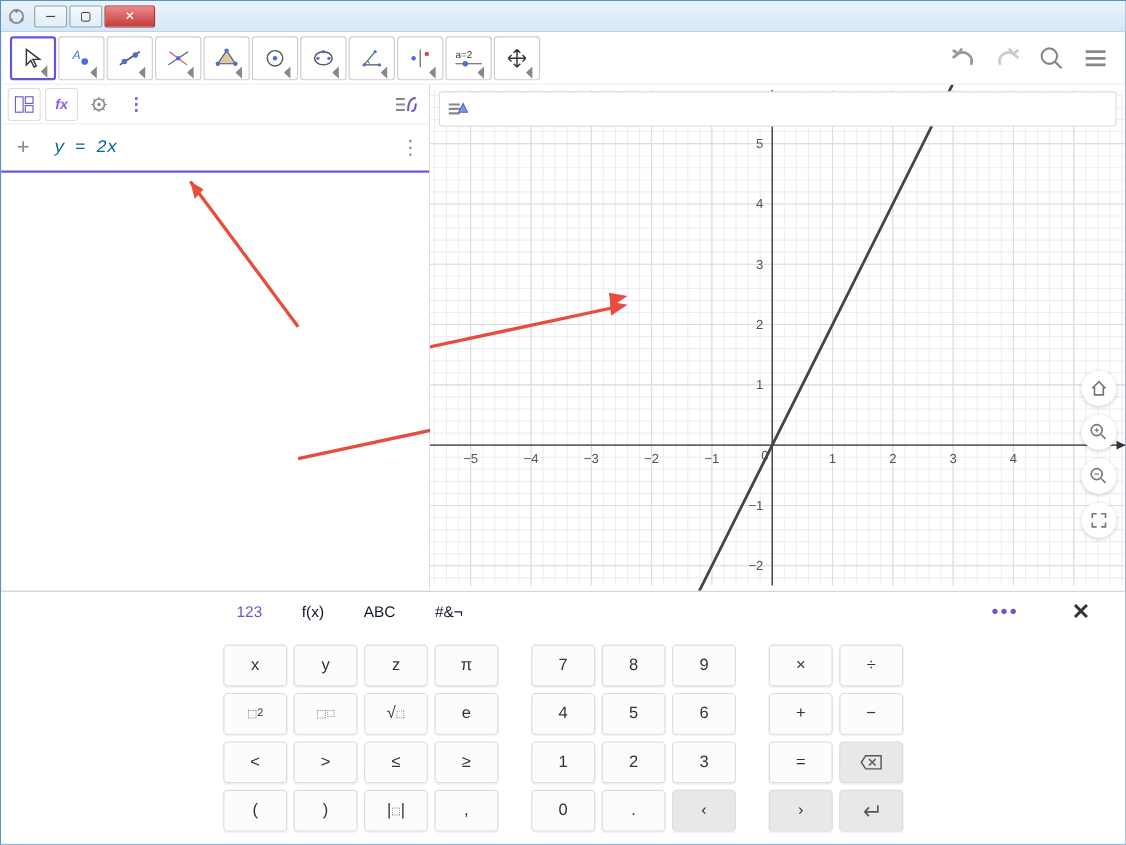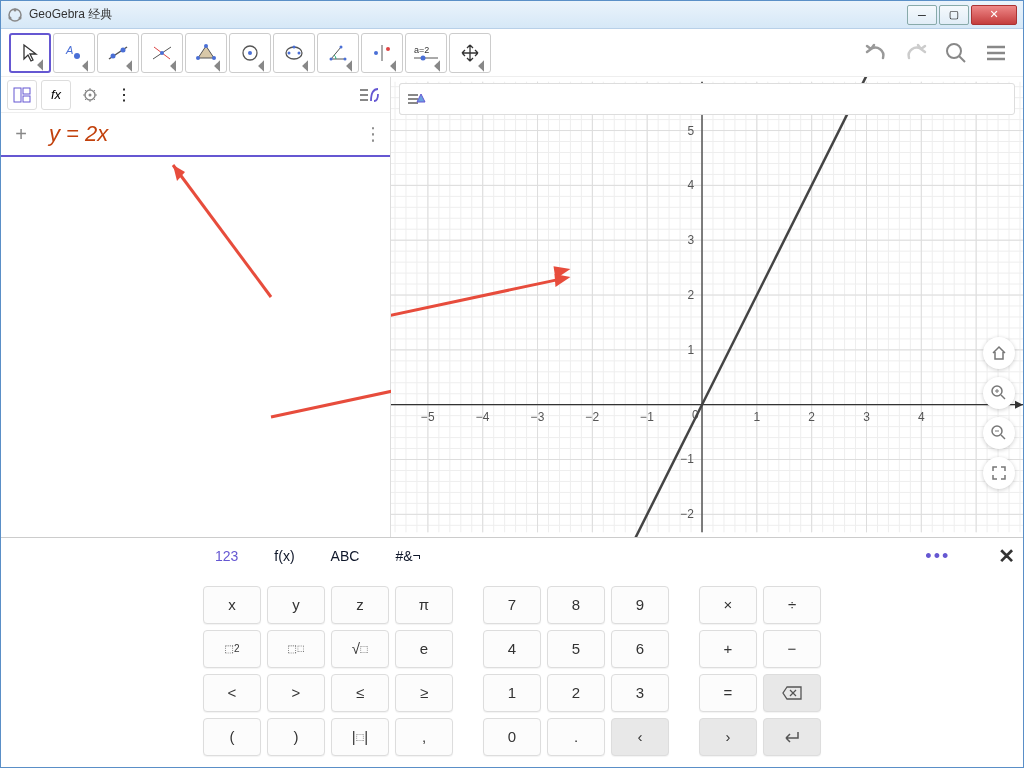--- a/index.html
+++ b/index.html
@@ -13,37 +13,37 @@
 .winbtn.close { background: linear-gradient(#e88,#c43d3d); color: #fff; border-color: #a33; width: 46px; }
 .toolbar-row { height: 48px; display: flex; align-items: center; padding: 4px 8px; gap: 2px; border-bottom: 1px solid #eee; }
 .tool { width: 42px; height: 40px; border: 1px solid #ccc; border-radius: 3px; display: flex; align-items: center; justify-content: center; cursor: pointer; background: #fff; position: relative; }
 .tool.active { border: 2px solid #6557d2; }
 .tool::after { content: ''; position: absolute; right: 2px; bottom: 2px; border: 4px solid transparent; border-top-color: #888; border-left-color: #888; transform: rotate(-45deg); width: 0; height: 0; }
 .spacer { flex: 1; }
 .rightbtn { width: 38px; height: 36px; display: flex; align-items: center; justify-content: center; cursor: pointer; color: #888; }
 .content { flex: 1; display: flex; overflow: hidden; }
 .leftpanel { width: 390px; border-right: 1px solid #ddd; display: flex; flex-direction: column; }
 .lp-toolbar { height: 36px; display: flex; align-items: center; padding: 2px 6px; gap: 4px; border-bottom: 1px solid #eee; }
-.lp-btn { width: 30px; height: 30px; border: 1px solid #ddd; border-radius: 3px; display: flex; align-items: center; justify-content: center; cursor: pointer; color: #000000; }
+.lp-btn { width: 30px; height: 30px; border: 1px solid #ddd; border-radius: 3px; display: flex; align-items: center; justify-content: center; cursor: pointer; color: #8b5cf6; font-weight: bold; }
 .lp-btn.noborder { border: none; }
 .inputrow { height: 44px; display: flex; align-items: center; border-bottom: 2px solid #6557d2; padding: 0 8px; }
 .plusbtn { width: 24px; height: 24px; display: flex; align-items: center; justify-content: center; color: #888; font-size: 20px; cursor: pointer; margin-right: 16px; }
-.formula { font-size: 22px; font-style: italic; color: #c2410c; font-family: Liberation Sans, sans-serif; }
+.formula { font-size: 16px; font-style: italic; color: #0369a1; font-family: Liberation Mono, monospace; }
 .rowmenu { margin-left: auto; color: #888; cursor: pointer; font-size: 18px; }
 .lp-body { flex: 1; position: relative; }
 .graphpanel { flex: 1; position: relative; background: #fff; }
 .graph-toolbar { position: absolute; top: 6px; left: 8px; display: flex; gap: 2px; z-index: 5; background: #fff; border: 1px solid #ddd; border-radius: 3px; padding: 2px; }
 .gt-btn { width: 28px; height: 26px; display: flex; align-items: center; justify-content: center; cursor: pointer; color: #666; border-radius: 2px; }
 .gt-btn.active { background: #e8e6f7; border: 1px solid #6557d2; }
 .graph-toolbar-r { position: absolute; top: 6px; right: 8px; }
 .sidecontrols { position: absolute; right: 8px; top: 260px; display: flex; flex-direction: column; gap: 8px; z-index: 5; }
 .sidebtn { width: 32px; height: 32px; border-radius: 16px; background: #fff; box-shadow: 0 1px 4px rgba(0,0,0,0.2); display: flex; align-items: center; justify-content: center; cursor: pointer; color: #666; }
 svg.grid { position: absolute; inset: 0; width: 100%; height: 100%; }
 .keyboard { height: 230px; border-top: 1px solid #ccc; background: #fff; display: flex; flex-direction: column; }
-.kb-tabs { height: 36px; display: flex; align-items: center; padding: 0 8px 0 200px; gap: 8px; }
+.kb-tabs { height: 36px; display: flex; align-items: center; padding: 0 32px 0 200px; gap: 8px; }
 .kb-tab { padding: 6px 14px; font-size: 14px; color: #0f172a; cursor: pointer; }
 .kb-tab.active { color: #6557d2; }
 .kb-more { margin-left: auto; color: #6557d2; font-size: 18px; cursor: pointer; letter-spacing: 2px; padding-right: 40px; }
 .kb-close { font-size: 20px; cursor: pointer; color: #333; font-weight: bold; }
 .kb-body { flex: 1; display: flex; justify-content: center; align-items: center; gap: 30px; padding: 8px 20px; }
 .kb-group { display: grid; gap: 6px; }
 .kb-g1 { grid-template-columns: repeat(4, 58px); grid-template-rows: repeat(4, 38px); }
 .kb-g2 { grid-template-columns: repeat(3, 58px); grid-template-rows: repeat(4, 38px); }
 .kb-g3 { grid-template-columns: repeat(2, 58px); grid-template-rows: repeat(4, 38px); }
 .key { background: #fcfcfc; border: 1px solid #ddd; border-radius: 4px; display: flex; align-items: center; justify-content: center; font-size: 15px; cursor: pointer; color: #333; box-shadow: 0 1px 1px rgba(0,0,0,0.05); }
@@ -55,21 +55,20 @@
 <body>
 
 <div class="window">
   <div class="titlebar">
     <svg class="icon" viewBox="0 0 16 16">
         <circle cx="8" cy="8" r="6" fill="none" stroke="#888" stroke-width="1.5"></circle>
         <circle cx="8" cy="3" r="1.5" fill="#888"></circle>
         <circle cx="3" cy="11" r="1.5" fill="#888"></circle>
         <circle cx="13" cy="11" r="1.5" fill="#888"></circle>
       </svg>
-    <span class="title">GeoGebra 经典</span>
     <div class="winbtns">
       <div class="winbtn">─</div>
       <div class="winbtn">▢</div>
       <div class="winbtn close">✕</div>
     </div>
   </div>
 
   <div class="toolbar-row">
     <div class="tool active">
         <svg width="20" height="20" viewBox="0 0 20 20">

